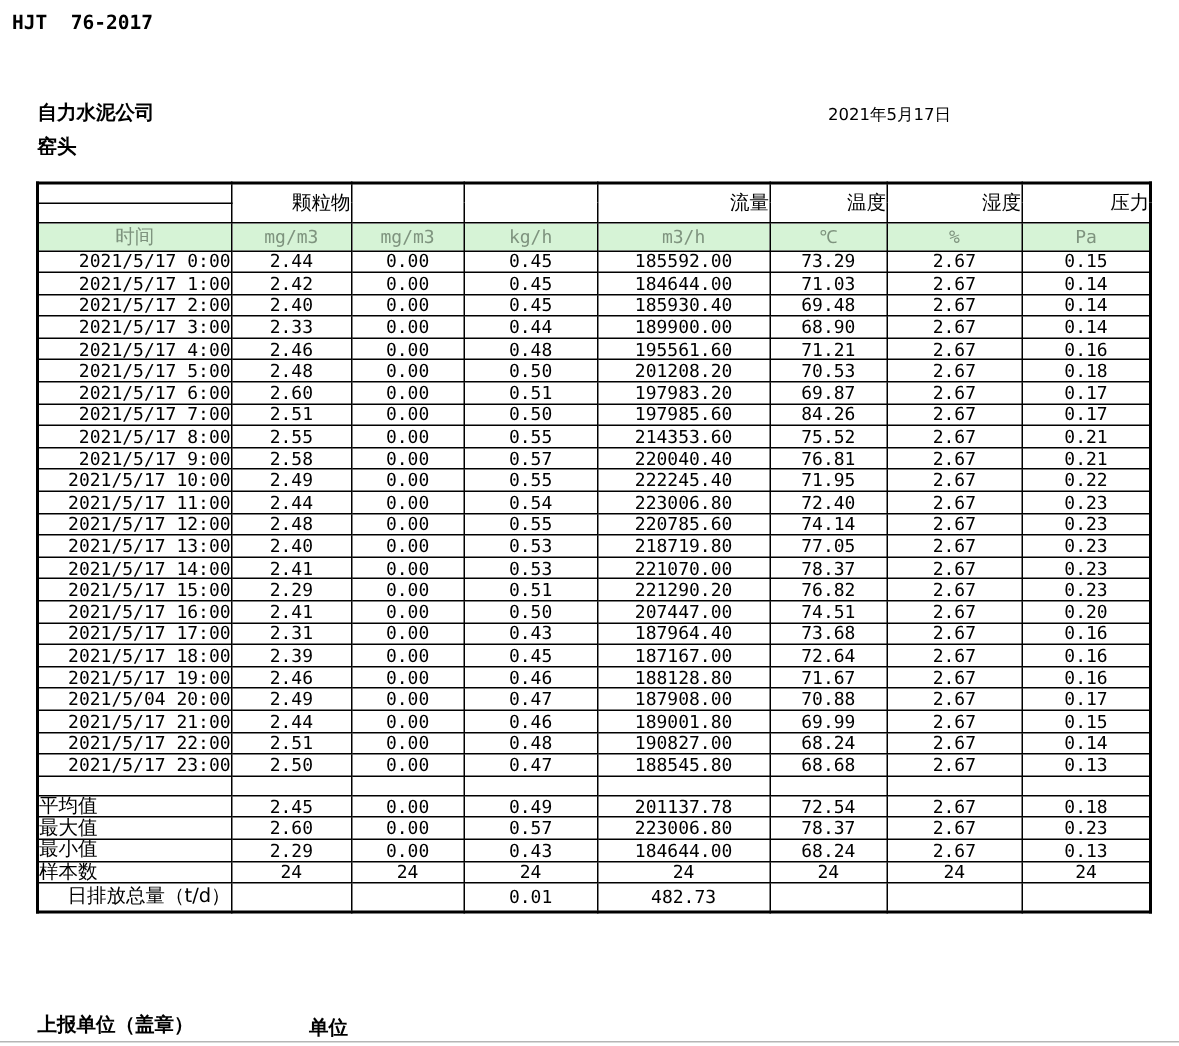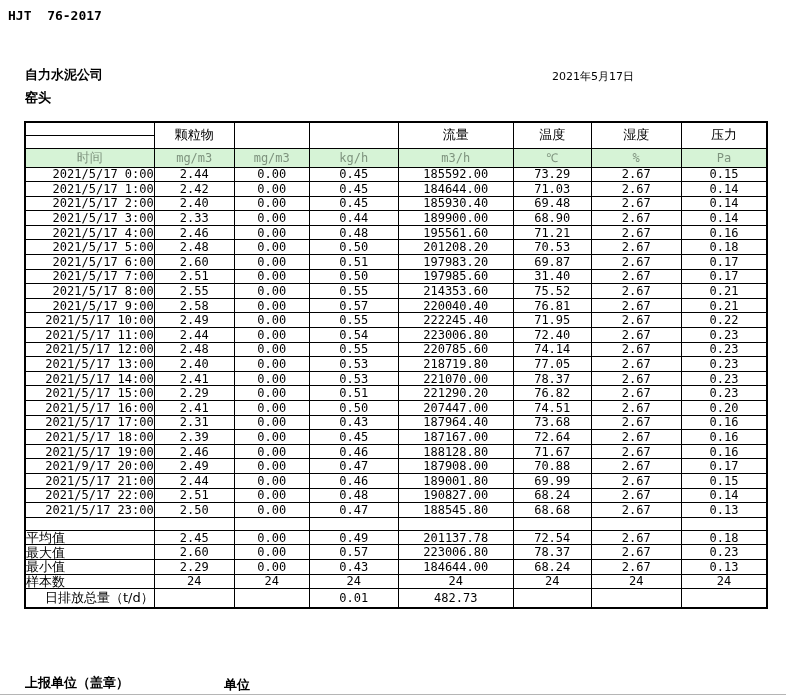--- a/index.html
+++ b/index.html
@@ -21,21 +21,21 @@
   table.report{
     position:absolute;left:24px;top:121px;border-collapse:collapse;table-layout:fixed;
     border:2px solid #000;
   }
   table.report td,table.report th{
     border:1px solid #000;padding:0;margin:0;font-weight:normal;
     overflow:hidden;white-space:nowrap;vertical-align:middle;
   }
   tr.grp-a{height:13px;}
   tr.grp-b{height:13px;}
-  tr.grp-a th{font-size:13px;text-align:center;border-bottom:1px solid #000;}
+  tr.grp-a th{font-size:13px;text-align:right;border-bottom:1px solid #000;}
   td.c1top{border-bottom:1px solid #000;}
   tr.units{height:19px;}
   tr.units th{
     background:#d6f3d6;color:#7e937e;font-size:12px;text-align:center;
   }
   tr.units th.time-h{font-size:13px;}
   tr.units th.u{font-family:"DejaVu Sans Mono",monospace;}
   tbody.data tr{height:14.6px;margin-left:44px;}
   td.num{
     font-family:"DejaVu Sans Mono",monospace;font-size:12px;text-align:center;line-height:1;
@@ -45,21 +45,21 @@
     padding-right:13px;line-height:1;
   }
   tbody.spacer tr{height:13px;}
   tbody.summary tr{height:14.6px;}
   tbody.summary tr.total-row{height:19px;}
   td.slabel{font-size:13px;text-align:left;line-height:1;}
   td.slabel.left{text-align:center;padding-left:19px;}
 
   .foot-note{position:absolute;left:25px;top:655px;font-size:13px;font-weight:bold;}
   .foot-report-unit{position:absolute;left:25px;top:674px;font-size:13px;font-weight:bold;}
-  .foot-unit{position:absolute;left:224px;top:676px;font-size:13px;font-weight:bold;}
+  .foot-unit{position:absolute;left:206px;top:676px;font-size:13px;font-weight:bold;}
   .bottom-line{position:absolute;left:0;top:694px;width:786px;height:1px;background:#b5b5b5;}
 </style>
 </head>
 <body>
 
 <div class="page">
 
   <div class="doc-code">HJT  76-2017</div>
   <div class="company">自力水泥公司</div>
   <div class="report-date">2021年5月17日</div>
@@ -171,21 +171,21 @@
           <td class="num">69.87</td>
           <td class="num">2.67</td>
           <td class="num">0.17</td>
         </tr>
         <tr>
           <td class="time">2021/5/17 7:00</td>
           <td class="num">2.51</td>
           <td class="num">0.00</td>
           <td class="num">0.50</td>
           <td class="num">197985.60</td>
-          <td class="num">31.40</td>
+          <td class="num">84.26</td>
           <td class="num">2.67</td>
           <td class="num">0.17</td>
         </tr>
         <tr>
           <td class="time">2021/5/17 8:00</td>
           <td class="num">2.55</td>
           <td class="num">0.00</td>
           <td class="num">0.55</td>
           <td class="num">214353.60</td>
           <td class="num">75.52</td>
@@ -296,21 +296,21 @@
           <td class="time">2021/5/17 19:00</td>
           <td class="num">2.46</td>
           <td class="num">0.00</td>
           <td class="num">0.46</td>
           <td class="num">188128.80</td>
           <td class="num">71.67</td>
           <td class="num">2.67</td>
           <td class="num">0.16</td>
         </tr>
         <tr>
-          <td class="time">2021/9/17 20:00</td>
+          <td class="time">2021/5/04 20:00</td>
           <td class="num">2.49</td>
           <td class="num">0.00</td>
           <td class="num">0.47</td>
           <td class="num">187908.00</td>
           <td class="num">70.88</td>
           <td class="num">2.67</td>
           <td class="num">0.17</td>
         </tr>
         <tr>
           <td class="time">2021/5/17 21:00</td>

